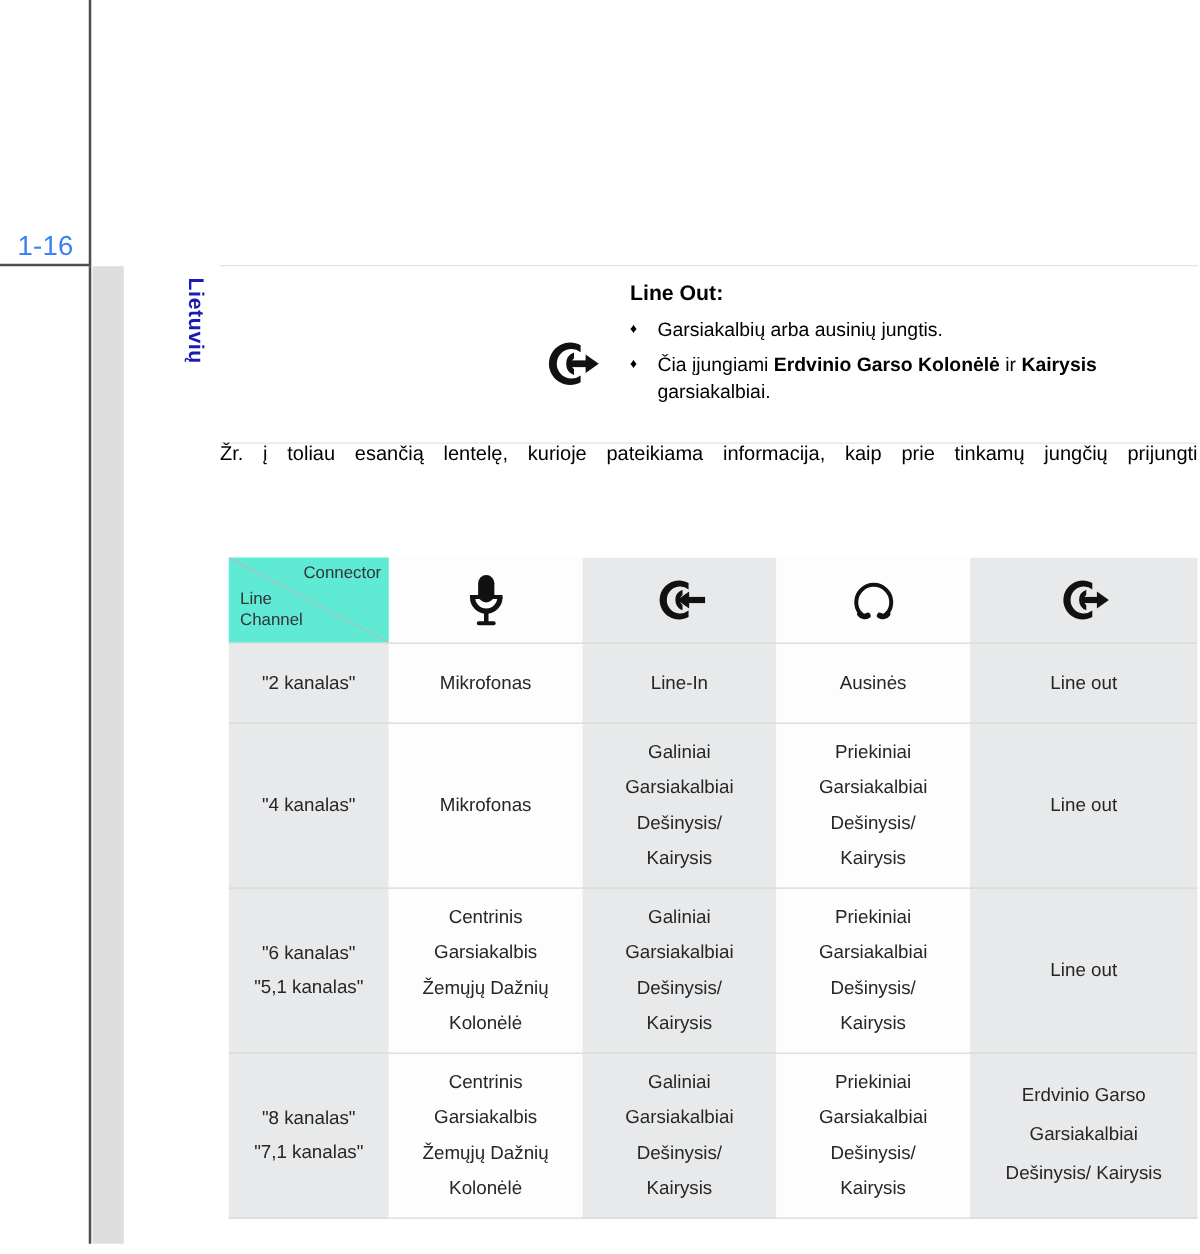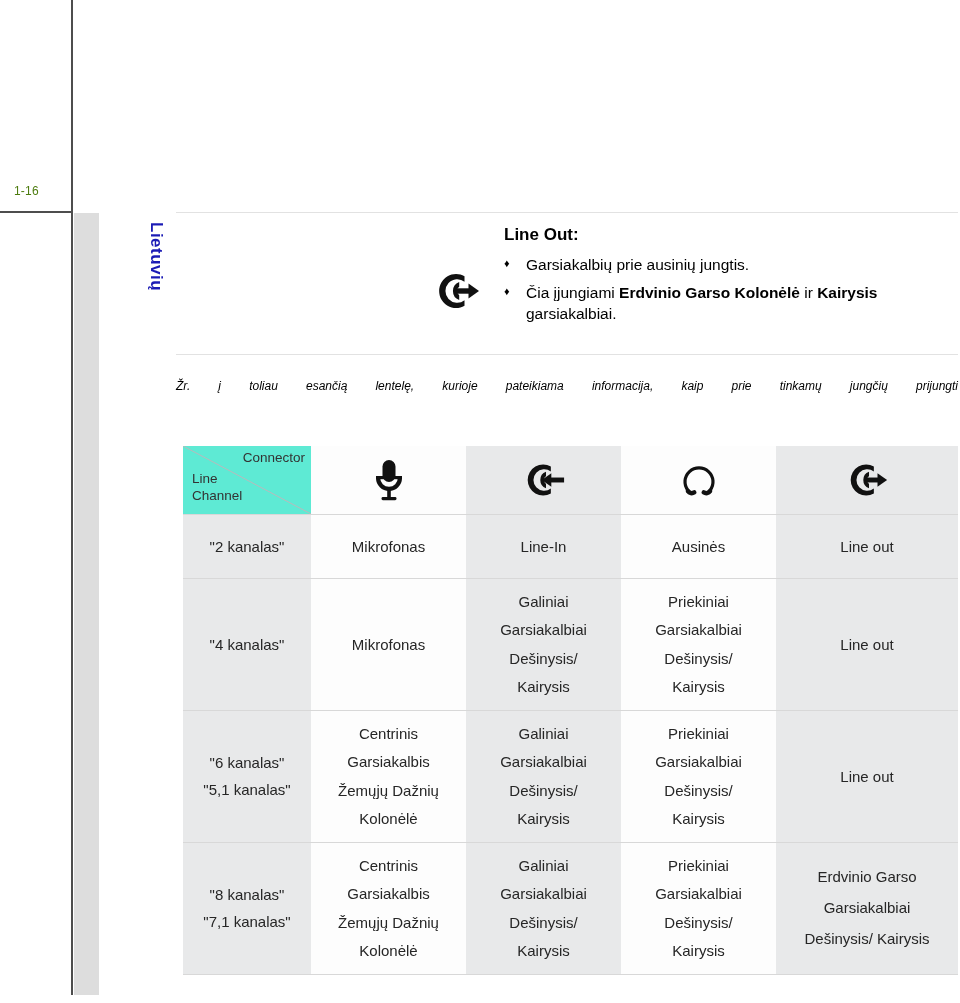--- a/index.html
+++ b/index.html
@@ -27,23 +27,23 @@
   }
   .margin-rule-lower {
     position: absolute;
     left: 71px; top: 213px;
     width: 2px; height: 782px;
     background: #4d4d4d;
   }
   .page-number {
     position: absolute;
     left: 14px; top: 184px;
-    font-size: 12px;
+    font-size: 22px;
     letter-spacing: 0.2px;
-    color: #4d7c0f;
+    color: #3b82f6;
   }
   .page-number-rule {
     position: absolute;
     left: 0px; top: 211px;
     width: 72px; height: 2px;
     background: #4d4d4d;
   }
 
   
   .lang-tab {
@@ -114,26 +114,25 @@
     font-size: 11px;
     line-height: 1.55;
     color: #000;
   }
   .bullet-text { flex: 1 1 auto; }
   .bullet-text b { font-weight: bold; }
 
   
   .intro {
     position: absolute;
-    left: 176px; top: 376px;
+    left: 176px; top: 350px;
     width: 782px;
-    font-size: 12px;
+    font-size: 16px;
     line-height: 1.78;
     text-align: justify;
-    font-style: italic;
   }
   .intro .l1 { text-align: justify; text-align-last: justify; }
   .intro .l2 { text-align: left; }
 
   
   .tbl {
     position: absolute;
     left: 183px; top: 445px;
     width: 775px;
     border-collapse: collapse;
@@ -218,21 +217,21 @@
         <path d="M25.2 14.0 A9.6 9.6 0 0 0 25.2 32.0 L25.2 27.3 A5.2 5.2 0 0 1 25.2 18.7 Z" fill="#111"></path>
         <rect x="21.5" y="20.3" width="16" height="5.4" fill="#111"></rect>
         <path d="M34.5 15.6 L45 23 L34.5 30.4 Z" fill="#111"></path>
       </svg>
     </div>
     <div class="callout-body">
       <div class="callout-title">Line Out:</div>
 
       <div class="bullet-row">
         <span class="bullet-mark">♦</span>
-        <span class="bullet-text"><span>Garsiakalbių prie ausinių jungtis.</span></span>
+        <span class="bullet-text"><span>Garsiakalbių arba ausinių jungtis.</span></span>
       </div>
 
       <div class="bullet-row">
         <span class="bullet-mark">♦</span>
         <span class="bullet-text"><span>Čia įjungiami </span><b>Erdvinio Garso Kolonėlė</b><span> ir </span><b>Kairysis</b><span> garsiakalbiai.</span></span>
       </div>
     </div>
   </div>
 
   <div class="intro">

